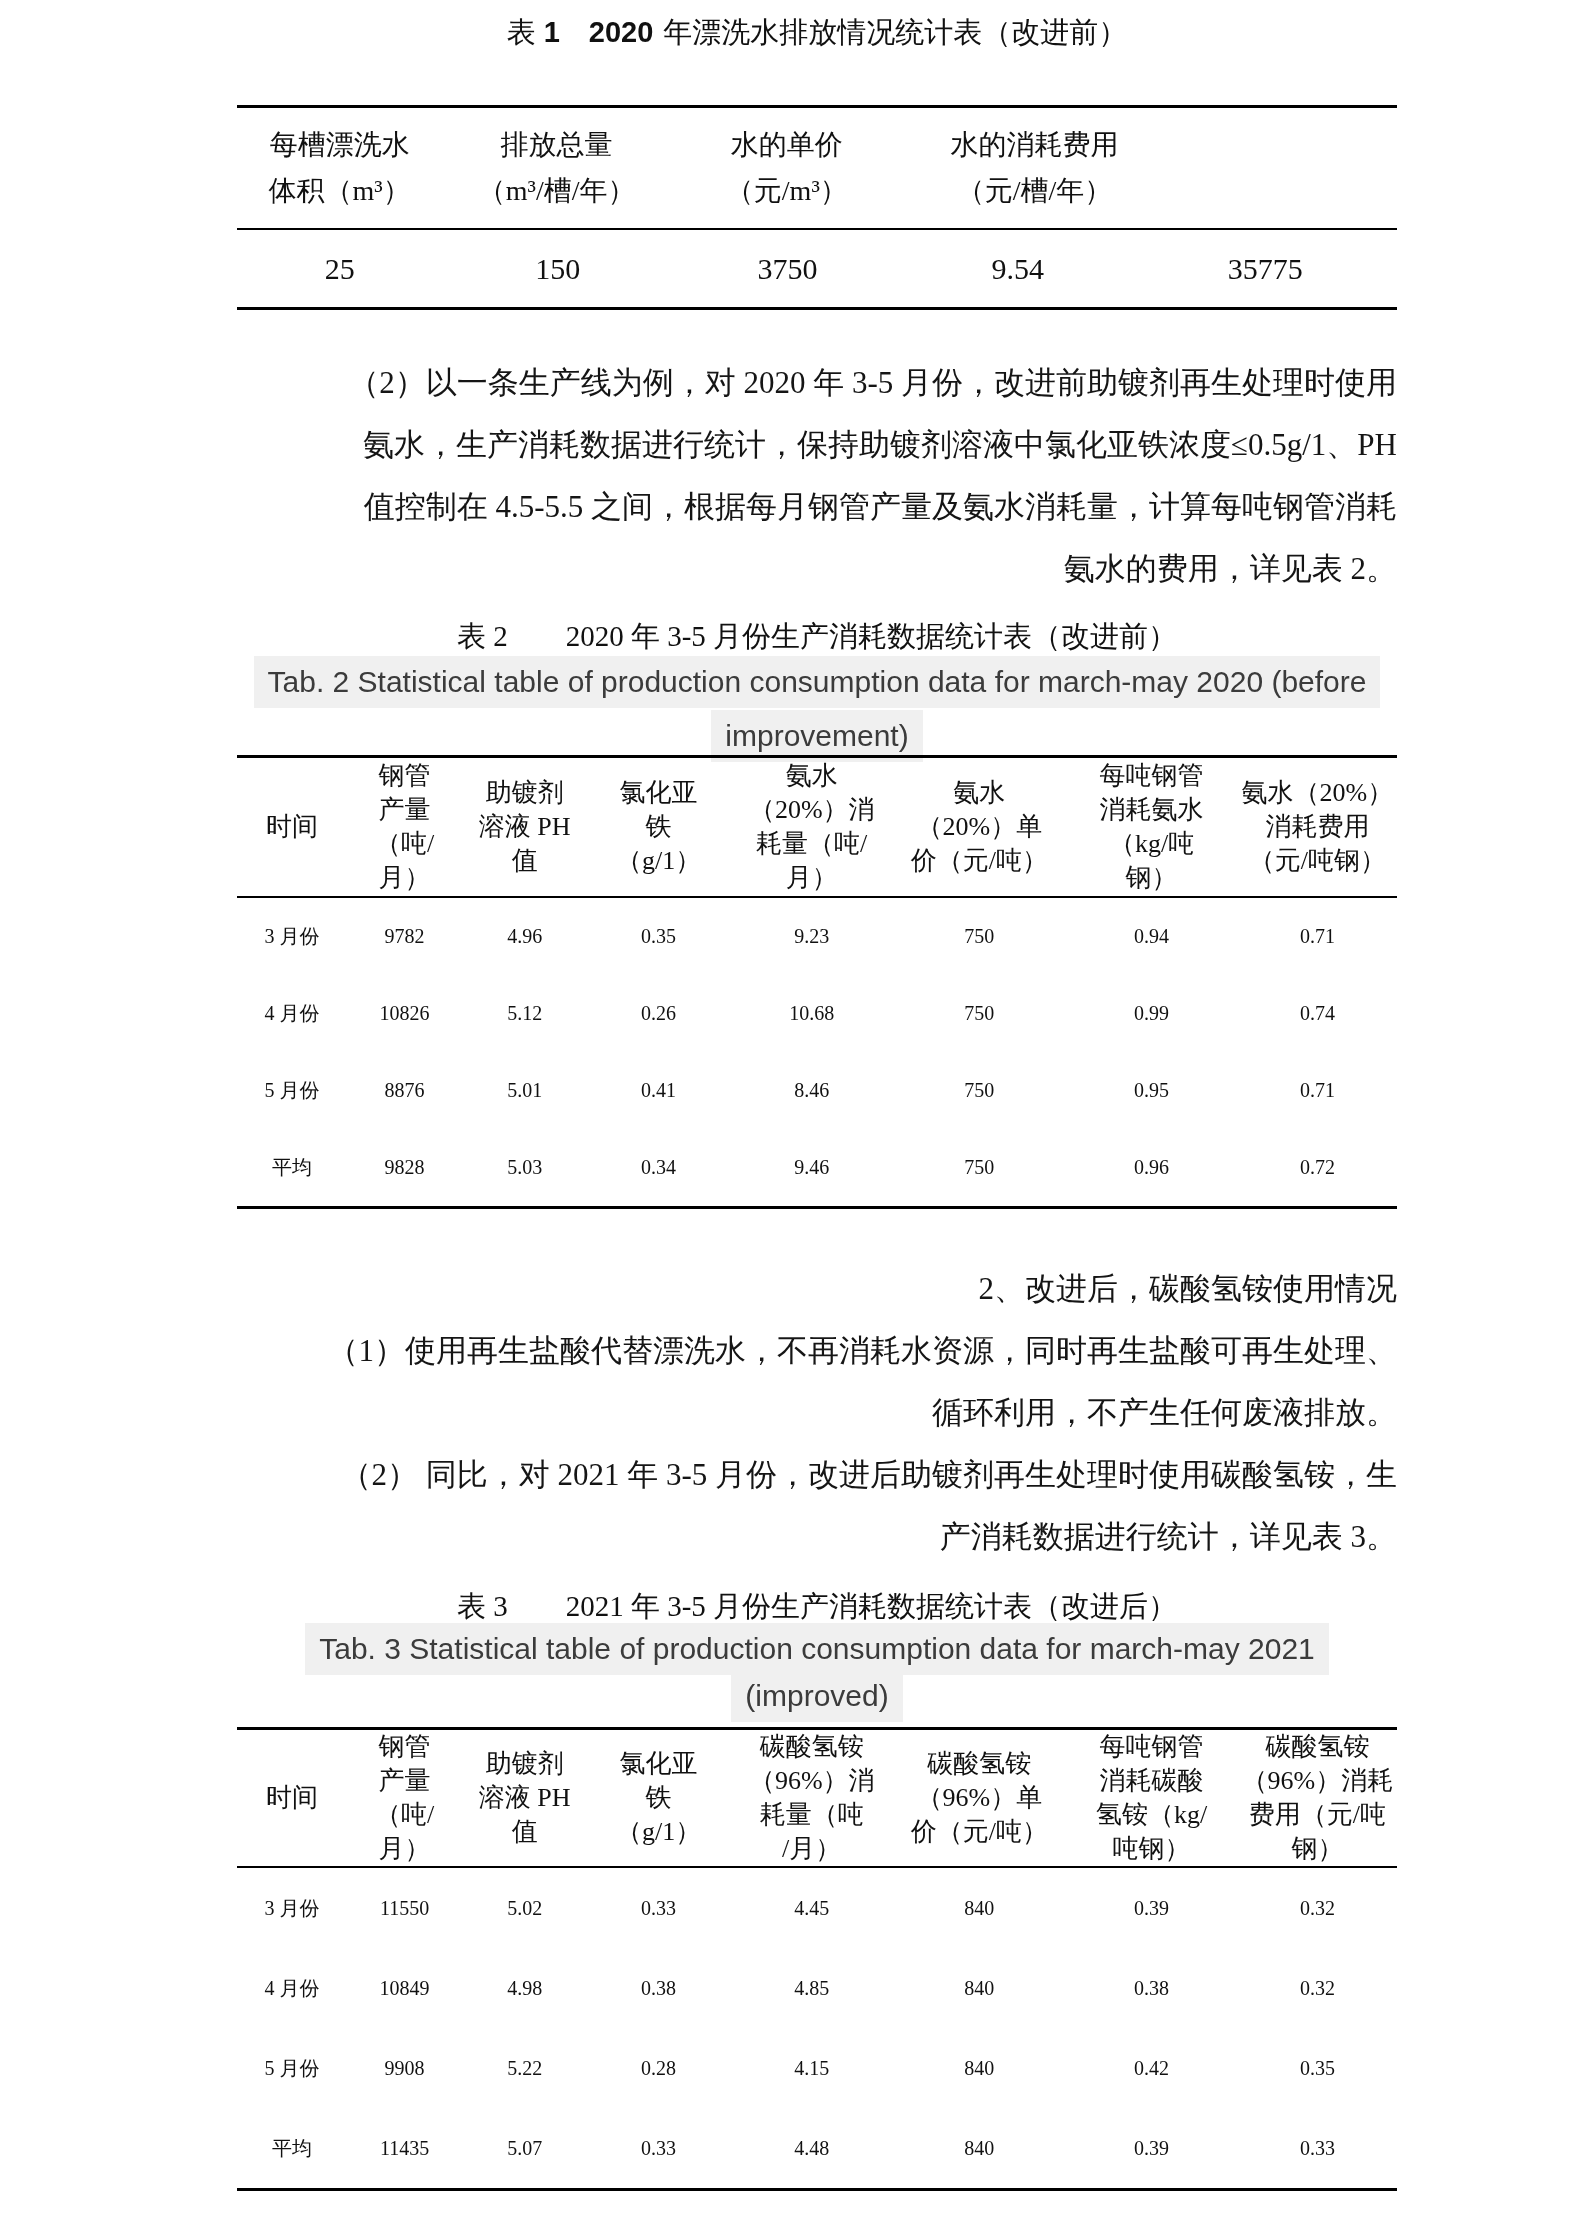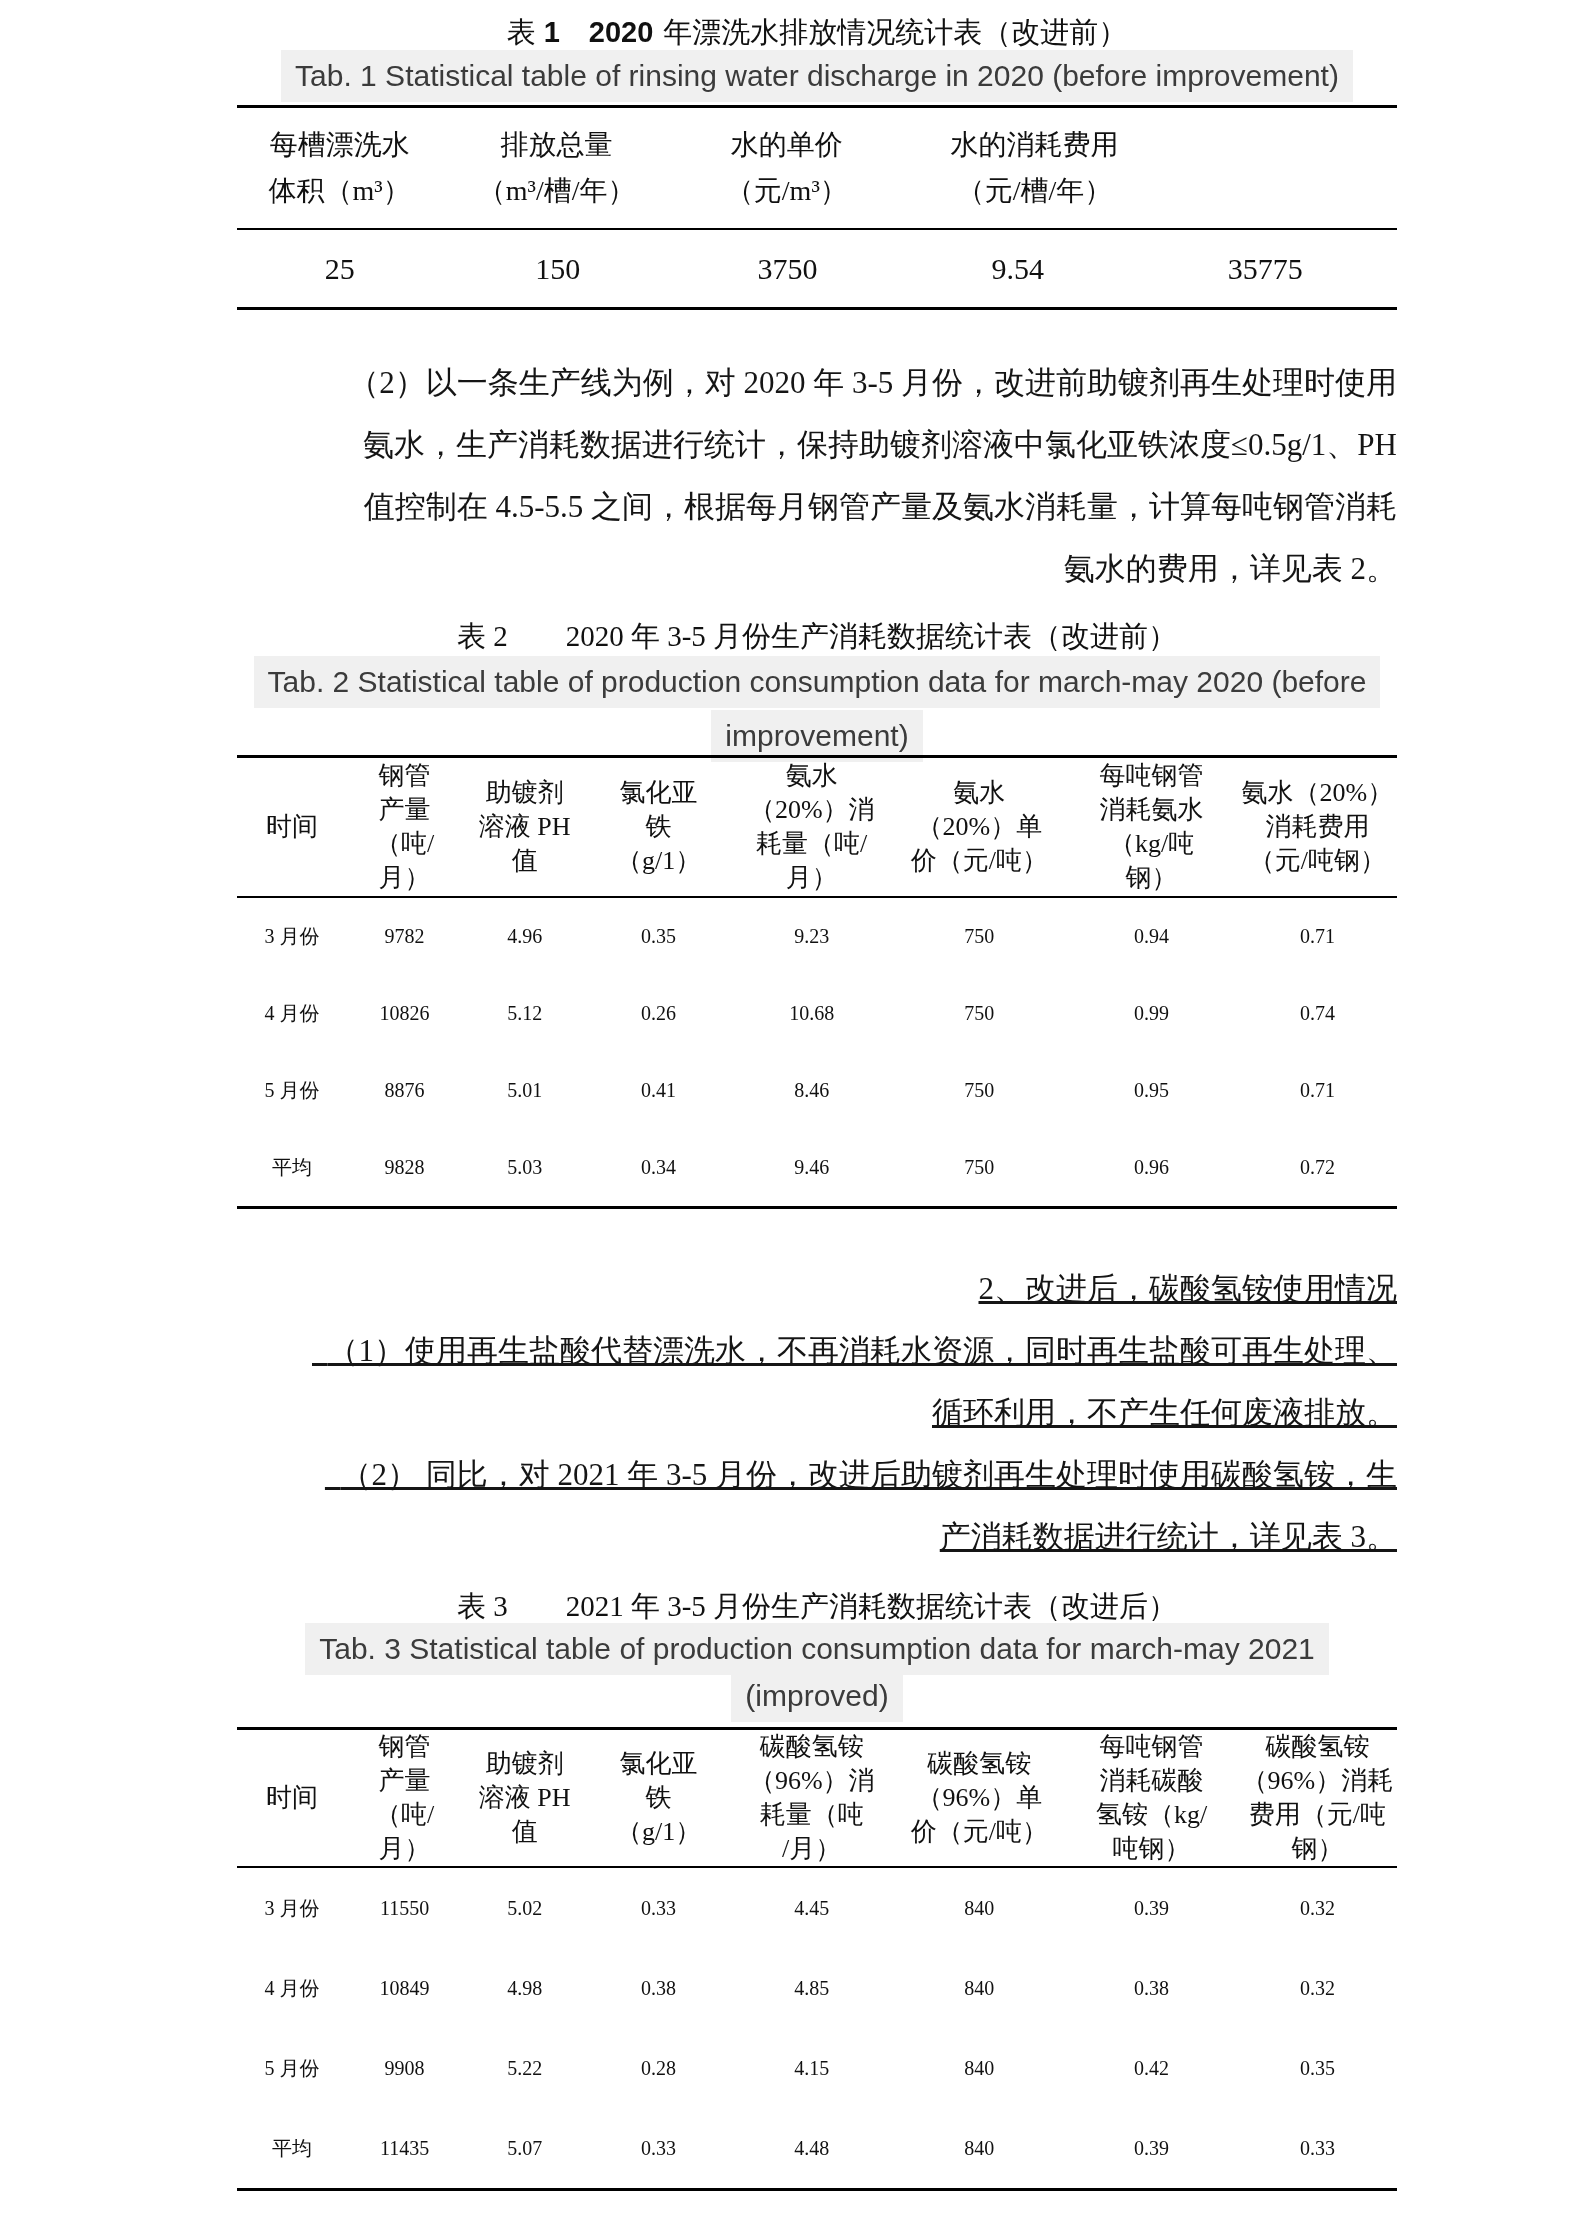--- a/index.html
+++ b/index.html
@@ -72,36 +72,33 @@
 
   
   #cap1zh {top:12px;}
   #cap1en {top:50px;}
   #table1 {top:105px;}
   #para1  {top:352px;}
   #cap2zh {top:616px;}
   #cap2en1{top:656px;}
   #cap2en2{top:710px;}
   #table2 {top:755px;}
-  #sec2   {top:1258px;text-decoration:underline;}
+  #sec2   {top:1258px;}
   #cap3zh {top:1586px;}
   #cap3en1{top:1623px;}
   #cap3en2{top:1670px;}
   #table3 {top:1727px;}
 </style>
 </head>
 <body>
 
 <div class="page">
 
   <div class="abs caption-zh" id="cap1zh"><span>表</span><span class="bnum">1　2020</span><span>年漂洗水排放情况统计表（改进前）</span></div>
 
-  <div class="abs caption-en" id="cap1en">
-    <span class="hl">Tab. 1   Statistical table of rinsing water discharge in 2020 (before improvement)</span>
-  </div>
 
   <div class="abs dtable t5" id="table1">
     <div class="thead">
         <div class="trow">
           <div class="tcell c0">每槽漂洗水
 体积（m³）</div>
           <div class="tcell c2">排放总量
 （m³/槽/年）</div>
           <div class="tcell c3">水的单价
 （元/m³）</div>

